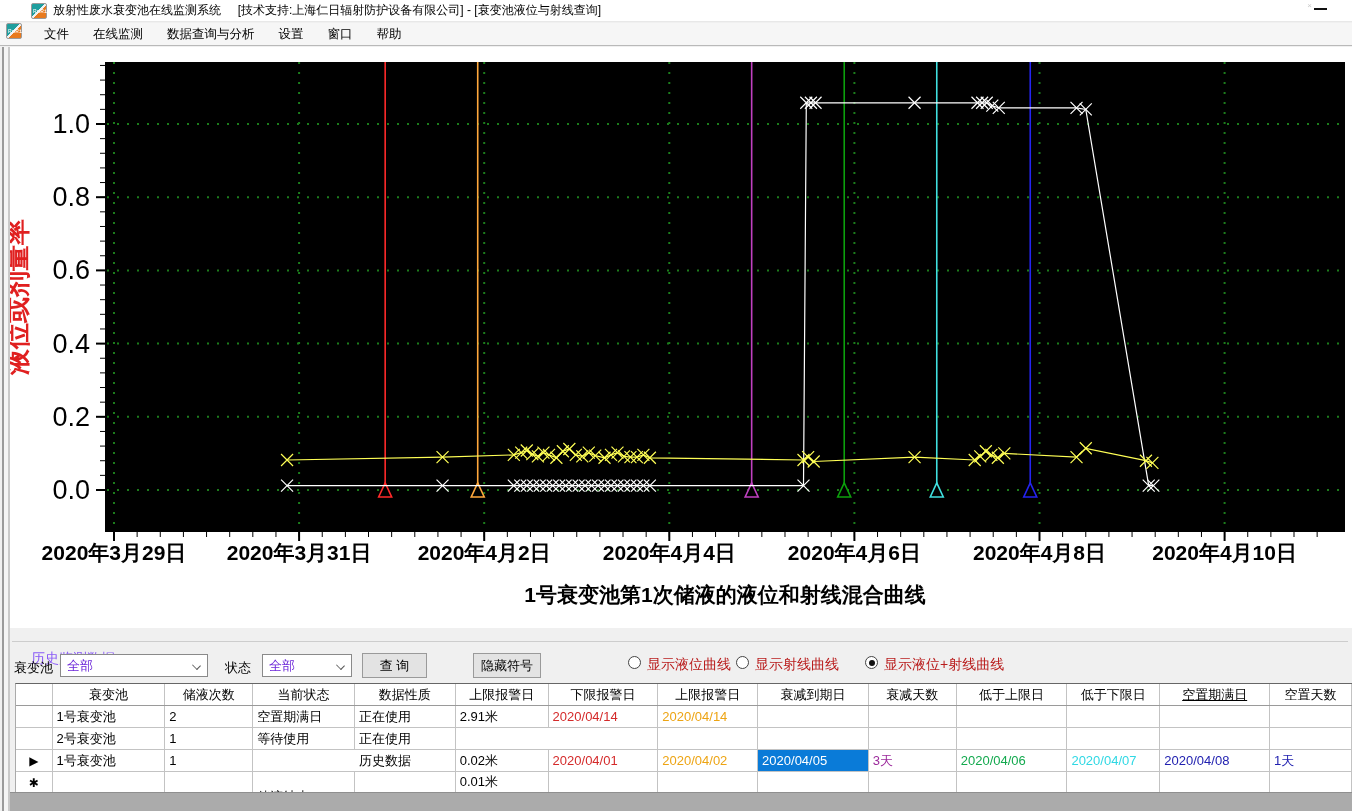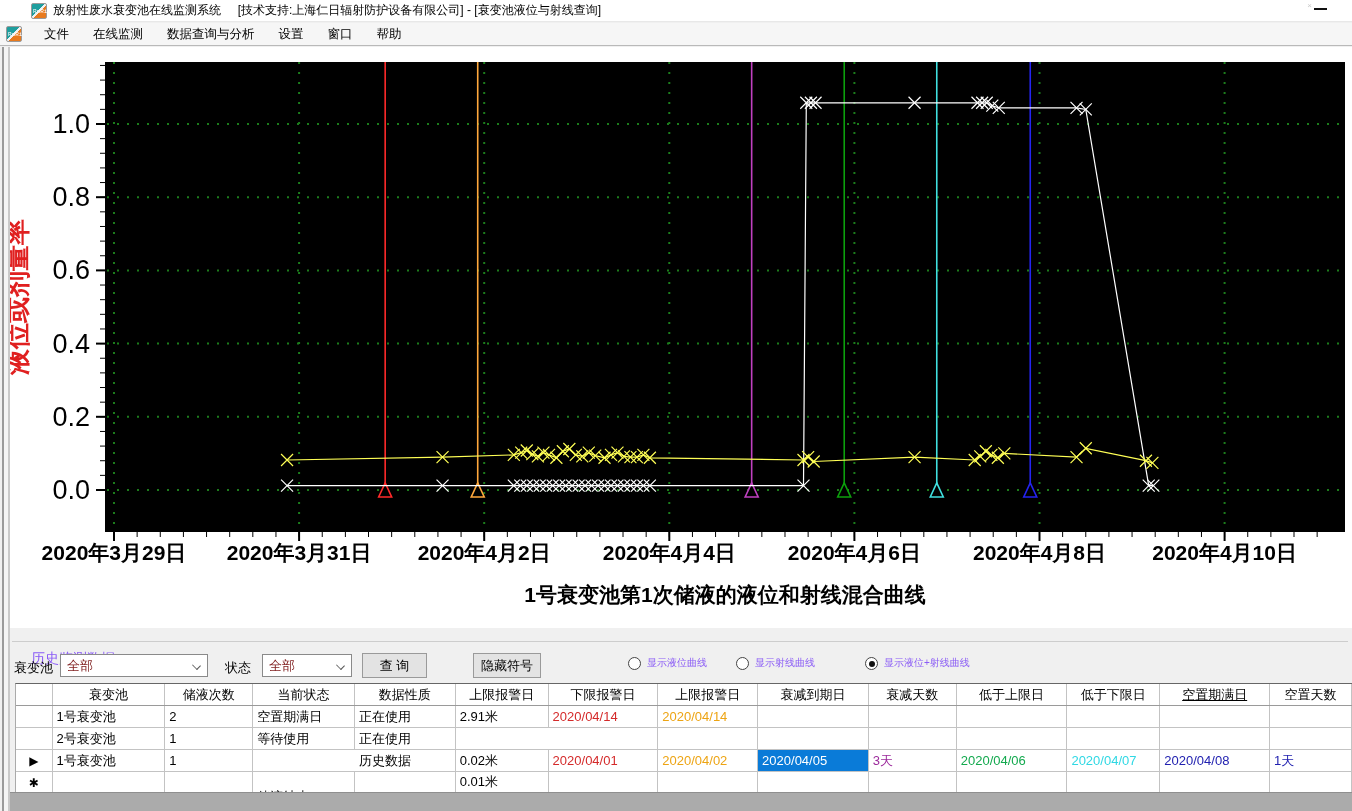--- a/index.html
+++ b/index.html
@@ -14,42 +14,42 @@
               background:linear-gradient(135deg,#1f9e9e 0 45%,#f0f0f0 45% 55%,#e87a1e 55% 100%);
               border:1px solid #9a9a9a; border-radius:2px; position:relative; }
   .app-icon::after{ content:"RnRi"; position:absolute; left:1px; top:4px; font-size:6px; color:#fff;
                     font-family:"Liberation Mono","DejaVu Sans Mono",monospace; }
   .title-text { font-size:12px; color:#000; white-space:pre; }
   .min-btn { position:absolute; right:25px; top:8px; width:13px; height:2px; background:#111; }
   .faint-x { position:absolute; right:40px; top:1px; font-size:8px; color:#c9c9c9; }
 
   
   .menubar { position:absolute; left:0; top:23px; width:1352px; height:23px; background:#f6f6f6;
-             display:flex; align-items:center; border-bottom:1px solid #b9b9b9; }
+             display:flex; align-items:flex-start; border-bottom:1px solid #b9b9b9; }
   .menubar .app-icon { margin-left:6px; margin-right:10px; }
   .menu-item { font-size:12.5px; color:#000; padding:3px 12px; cursor:default; }
 
   
   .chart-panel { position:absolute; left:0; top:47px; width:1352px; height:581px; background:#ffffff; }
   .chart-panel svg { position:absolute; left:0; top:0; }
   .left-border { position:absolute; left:0; top:47px; width:10px; height:764px;
                  background:linear-gradient(90deg,#f0f0f0 0 2px,#9a9a9a 2px 4px,#f4f4f4 4px 8px,#c9c9c9 8px 10px); }
 
   
   .hist-section { position:absolute; left:10px; top:628px; width:1342px; height:55px; background:#f0f0f0; }
   .groupline { position:absolute; left:2px; top:13px; width:1336px; height:1px; background:#cdcdcd; }
   .group-title { position:absolute; left:16px; top:22px; background:#f0f0f0; padding:0 5px; font-size:14px; color:#8b5cf6; }
   .ctl-label { position:absolute; top:31px; font-size:13px; color:#000; }
   .combo { position:absolute; top:26px; height:23px; background:#fff; border:1px solid #8a8a8a;
-           font-size:13px; color:#7f1d1d; display:flex; align-items:center; padding-left:6px; }
+           font-size:13px; color:#6d28d9; display:flex; align-items:center; padding-left:6px; }
   .combo .arrow { position:absolute; right:7px; top:9px; width:7px; height:7px;
                   border-right:1.6px solid #555; border-bottom:1.6px solid #555; transform:rotate(45deg) scale(1,.8); margin-top:-2px; }
   .btn { position:absolute; top:25px; height:25px; background:#e3e3e3; border:1px solid #9a9a9a;
          font-size:13px; color:#000; display:flex; align-items:center; justify-content:center; }
-  .radio { position:absolute; top:28px; display:flex; align-items:flex-end; font-size:10px; color:#8b5cf6; }
+  .radio { position:absolute; top:28px; display:flex; align-items:flex-start; font-size:14px; color:#b91c1c; }
   .radio .dot { width:13px; height:13px; border:1px solid #444; border-radius:50%; margin-right:6px;
                 background:#fff; position:relative; flex:0 0 auto; }
   .radio.checked .dot::after { content:""; position:absolute; left:2.5px; top:2.5px; width:6px; height:6px;
                 border-radius:50%; background:#111; }
 
   
   .grid { position:absolute; left:15px; top:683px; width:1337px; background:#fff;
           border-top:1px solid #666; border-left:1px solid #aaa; }
   .grid-row { display:flex; height:22px; border-bottom:1px solid #c3c3c3; }
   .grid-row.header { border-bottom:1px solid #9a9a9a; }

